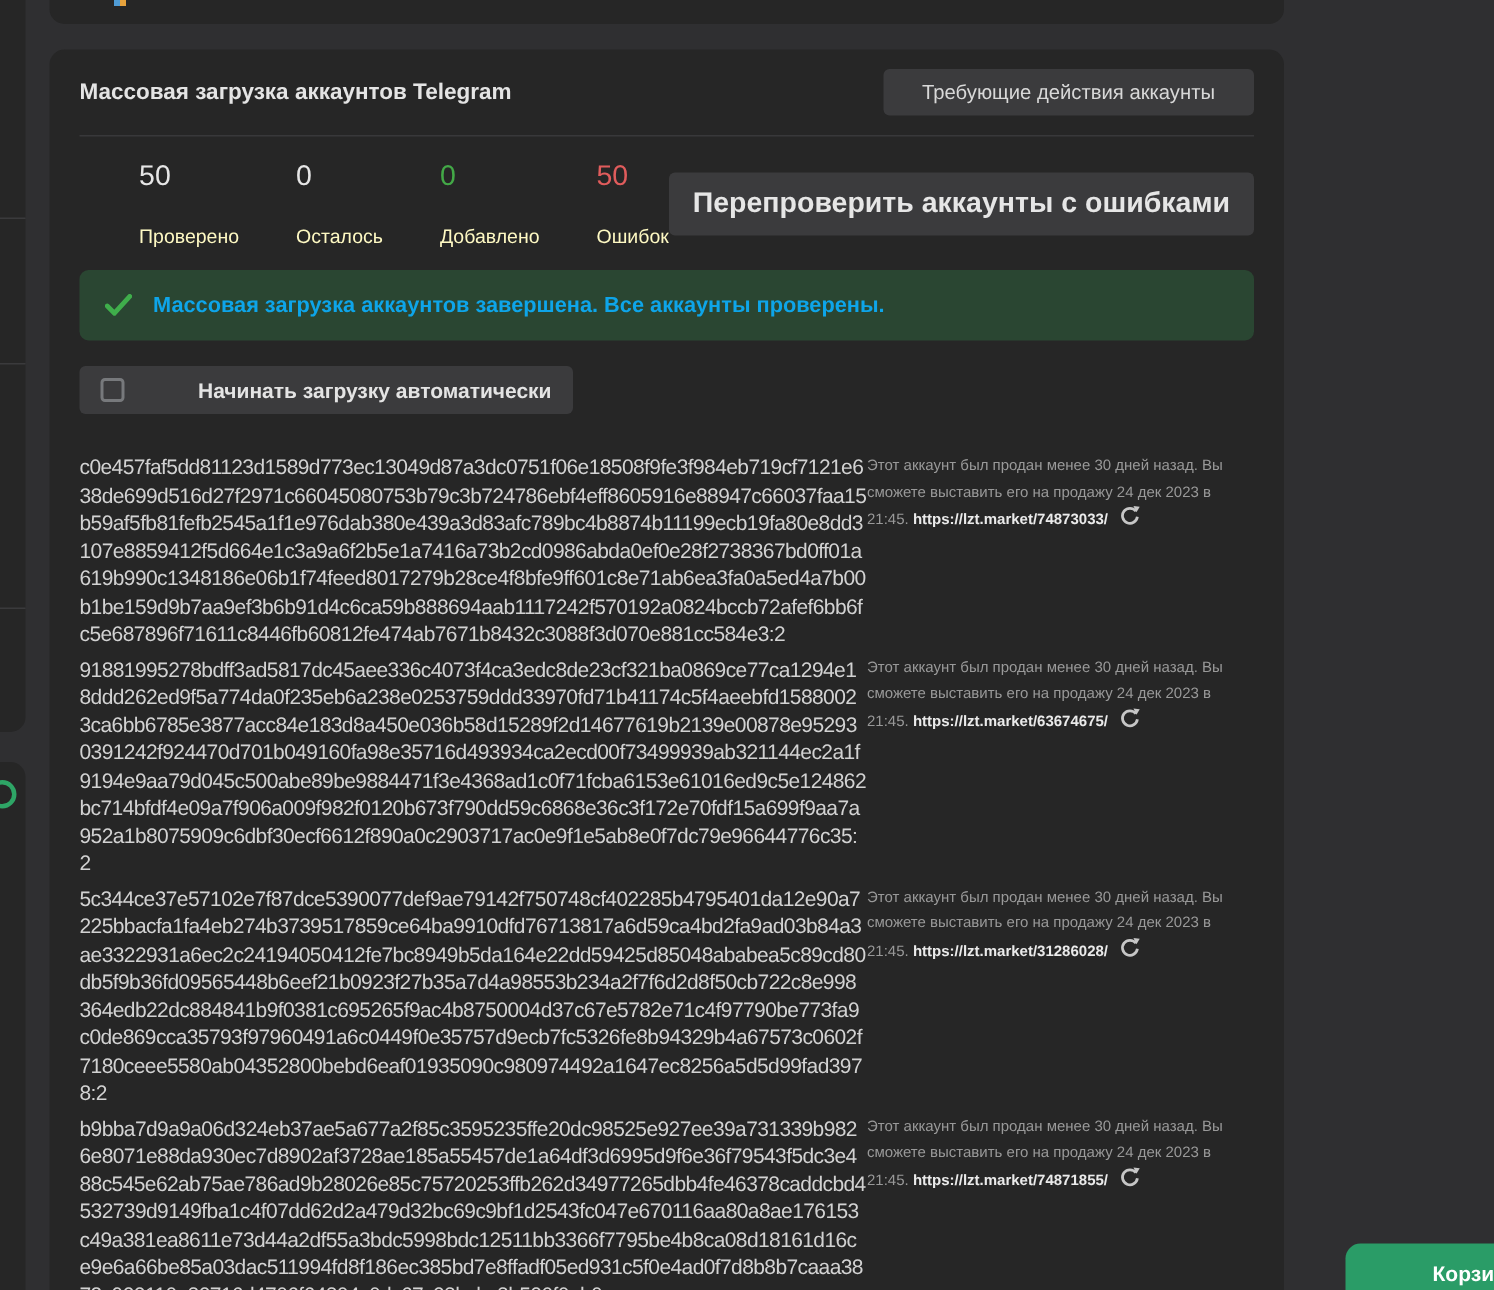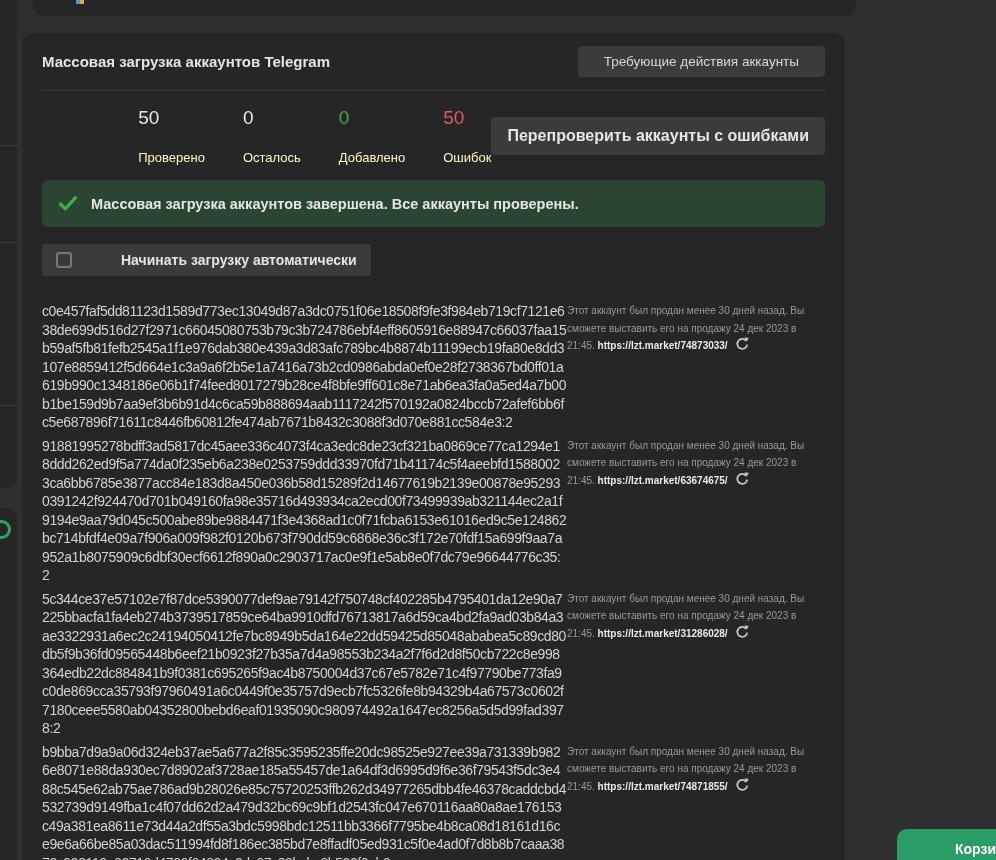--- a/index.html
+++ b/index.html
@@ -13,35 +13,35 @@
   .sliver-div{position:absolute;left:0;width:17px;height:1px;background:#3a3a3c;}
   .sliver-b{position:absolute;left:0;top:508px;width:17px;height:352px;background:#262626;border-radius:0 10px 0 0;overflow:hidden;}
   .green-frag{position:absolute;left:-8px;top:12px;width:13px;height:13px;border:3px solid #2ea566;border-radius:50%;}
   
   .top-card{position:absolute;left:33px;top:-12px;width:823px;height:28px;background:#262626;border-radius:0 0 10px 10px;overflow:hidden;}
   .tiny-frag{position:absolute;top:12px;width:4px;height:4px;}
   .tiny-frag.blue{left:43px;background:#4f9bd5;}
   .tiny-frag.orange{left:47px;background:#e6a23c;}
   
   .main-card{
-    position:absolute;left:22px;top:33px;width:823px;height:827px;
+    position:absolute;left:33px;top:33px;width:823px;height:827px;
     background:#262626;border-radius:10px 10px 0 0;
     padding:0 20px;box-sizing:border-box;overflow:hidden;
   }
   .card-header{height:57px;display:flex;align-items:center;justify-content:space-between;border-bottom:1px solid #38383a;}
   .title{font-size:15px;font-weight:bold;color:#e4e4e4;}
   .btn{
     background:#3b3b3d;border:none;border-radius:4px;color:#d8d8d8;
     font-size:13.5px;padding:8px 26px;font-family:inherit;cursor:pointer;white-space:nowrap;
   }
   .stats-row{display:flex;justify-content:flex-end;align-items:center;margin-top:16px;}
   .stats{display:flex;gap:38px;}
   .stat-value{font-size:19px;color:#e6e6e6;}
   .stat-label{font-size:13px;color:#fef9c3;margin-top:21px;}
-  .btn-bold{font-weight:bold;color:#e6e6e6;padding:10px 16px;font-size:16px;}
+  .btn-bold{font-weight:bold;color:#e6e6e6;padding:10px 16px;font-size:19px;}
   .banner{margin-top:15px;border-radius:6px;display:flex;align-items:center;gap:14px;padding:0 17px;height:47px;}
   .banner-text{font-weight:bold;font-size:14.5px;}
   .autoload{margin-top:17px;display:inline-flex;align-items:center;gap:11px;background:#3b3b3d;border-radius:4px;padding:8px 14px;cursor:pointer;}
   .checkbox{width:16px;height:16px;border:2px solid #77797c;border-radius:3px;box-sizing:border-box;background:transparent;}
   .autoload-label{font-size:14px;font-weight:bold;color:#e4e4e4;padding-left:38px;}
   .accounts{margin-top:26px;}
   .account-row{display:flex;margin-bottom:5px;}
   .hash{
     width:525px;flex:none;font-size:14px;line-height:18.5px;letter-spacing:-0.4px;
     color:#d2d2d2;word-break:break-all;
@@ -101,21 +101,21 @@
     </div>
     <button class="btn btn-bold">Перепроверить аккаунты с ошибками</button>
   </div>
 
   <div class="banner" id="banner" style="background: rgb(42, 70, 50);">
     <span style="display:inline-flex;">
       <svg width="18" height="15" viewBox="0 0 18 15">
           <path d="M1.5 8 L6.3 12.8 L16.5 1.6" stroke="#3fae4b" stroke-width="3.2" fill="none" stroke-linecap="round" stroke-linejoin="round"></path>
         </svg>
     </span>
-    <span class="banner-text" style="color: #e5e5e5;">Массовая загрузка аккаунтов завершена. Все аккаунты проверены.</span>
+    <span class="banner-text" style="color: #0ea5e9;">Массовая загрузка аккаунтов завершена. Все аккаунты проверены.</span>
   </div>
 
   <div class="autoload">
     <span class="checkbox"></span>
     <span class="autoload-label">Начинать загрузку автоматически</span>
   </div>
 
   <div class="accounts">
       <div class="account-row">
     <div class="hash">c0e457faf5dd81123d1589d773ec13049d87a3dc0751f06e18508f9fe3f984eb719cf7121e638de699d516d27f2971c66045080753b79c3b724786ebf4eff8605916e88947c66037faa15b59af5fb81fefb2545a1f1e976dab380e439a3d83afc789bc4b8874b11199ecb19fa80e8dd3107e8859412f5d664e1c3a9a6f2b5e1a7416a73b2cd0986abda0ef0e28f2738367bd0ff01a619b990c1348186e06b1f74feed8017279b28ce4f8bfe9ff601c8e71ab6ea3fa0a5ed4a7b00b1be159d9b7aa9ef3b6b91d4c6ca59b888694aab1117242f570192a0824bccb72afef6bb6fc5e687896f71611c8446fb60812fe474ab7671b8432c3088f3d070e881cc584e3:2</div>

